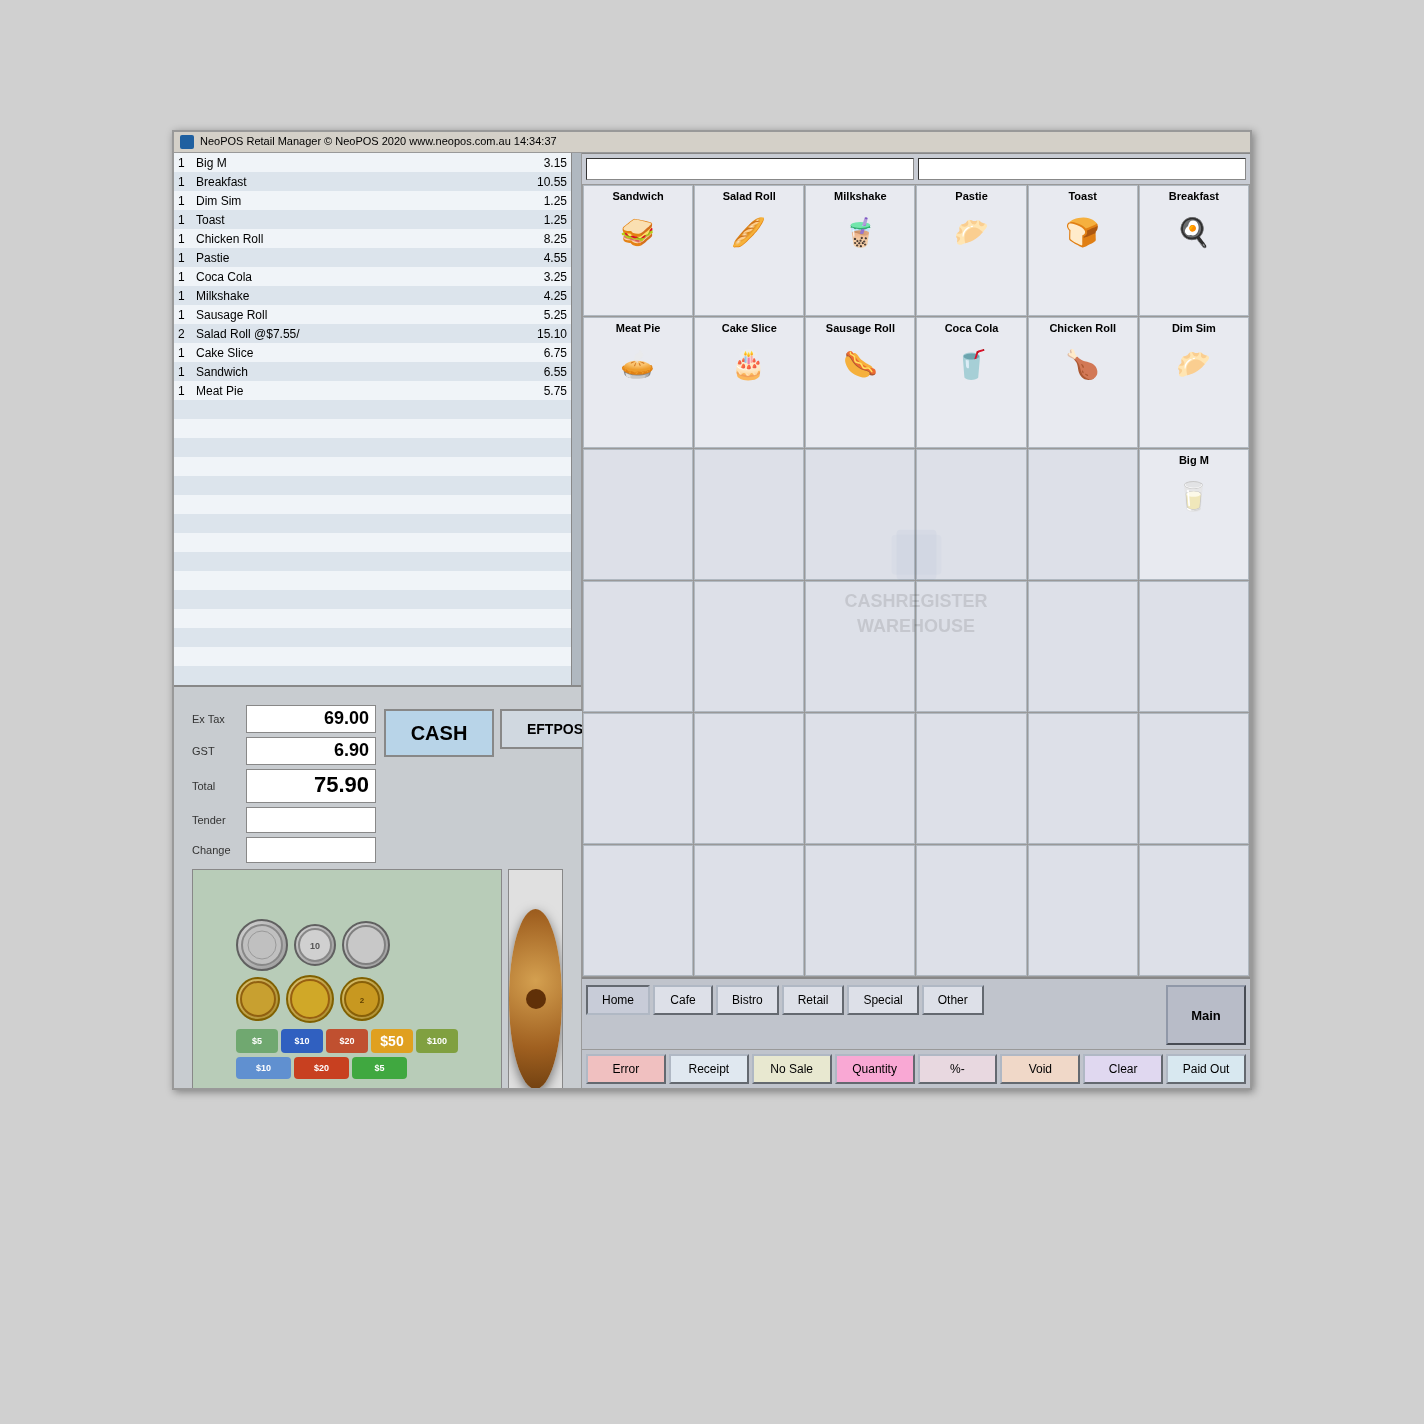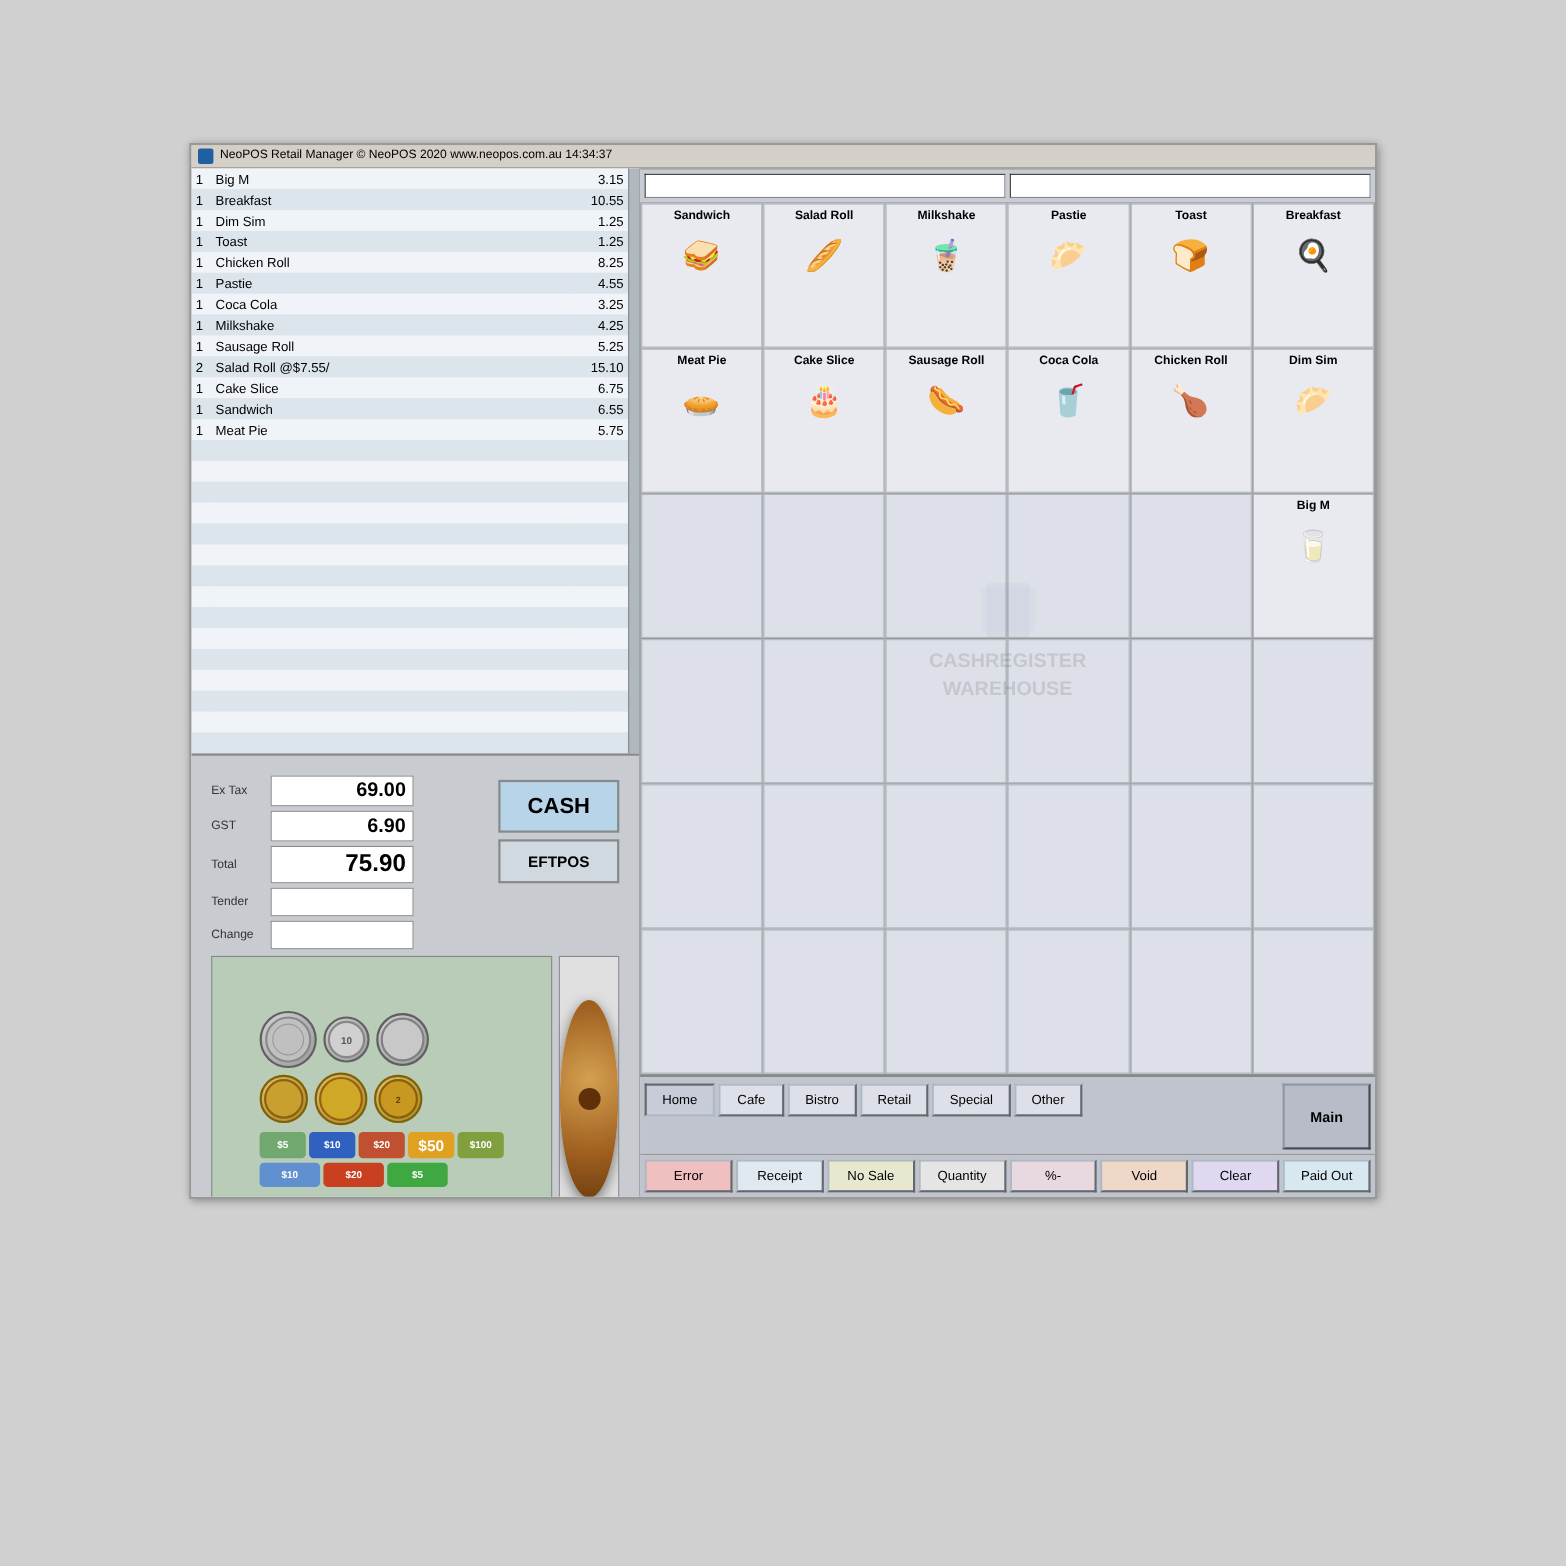--- a/index.html
+++ b/index.html
@@ -125,21 +125,21 @@
       height: 34px;
     }
     .tender-input {
       background: #fff;
       border: 1px solid #888;
       width: 130px;
       height: 26px;
     }
     .payment-btns {
       display: flex;
-      flex-direction: column;
+      flex-direction: row;
       gap: 6px;
       padding: 4px 0;
     }
     .cash-btn {
       background: #b8d4e8;
       border: 2px solid #888;
       font-size: 20px;
       font-weight: bold;
       color: #000;
       cursor: pointer;
@@ -305,21 +305,21 @@
       flex: 1;
       padding: 6px 4px;
       font-size: 12px;
       cursor: pointer;
       border: 2px outset #b0b8c4;
       text-align: center;
     }
     .func-btn.error { background: #f0c0c0; }
     .func-btn.receipt { background: #e0e8f0; }
     .func-btn.nosale { background: #e8e8d0; }
-    .func-btn.quantity { background: #e5e5e5; }
+    .func-btn.quantity { background: #f9a8d4; }
     .func-btn.percent { background: #e8d8e0; }
     .func-btn.void { background: #f0d8c8; }
     .func-btn.clear { background: #e0d8f0; }
     .func-btn.paidout { background: #d8e8f0; }
     
     .input-bar {
       background: #c8ccd4;
       padding: 4px;
       display: flex;
       gap: 4px;

